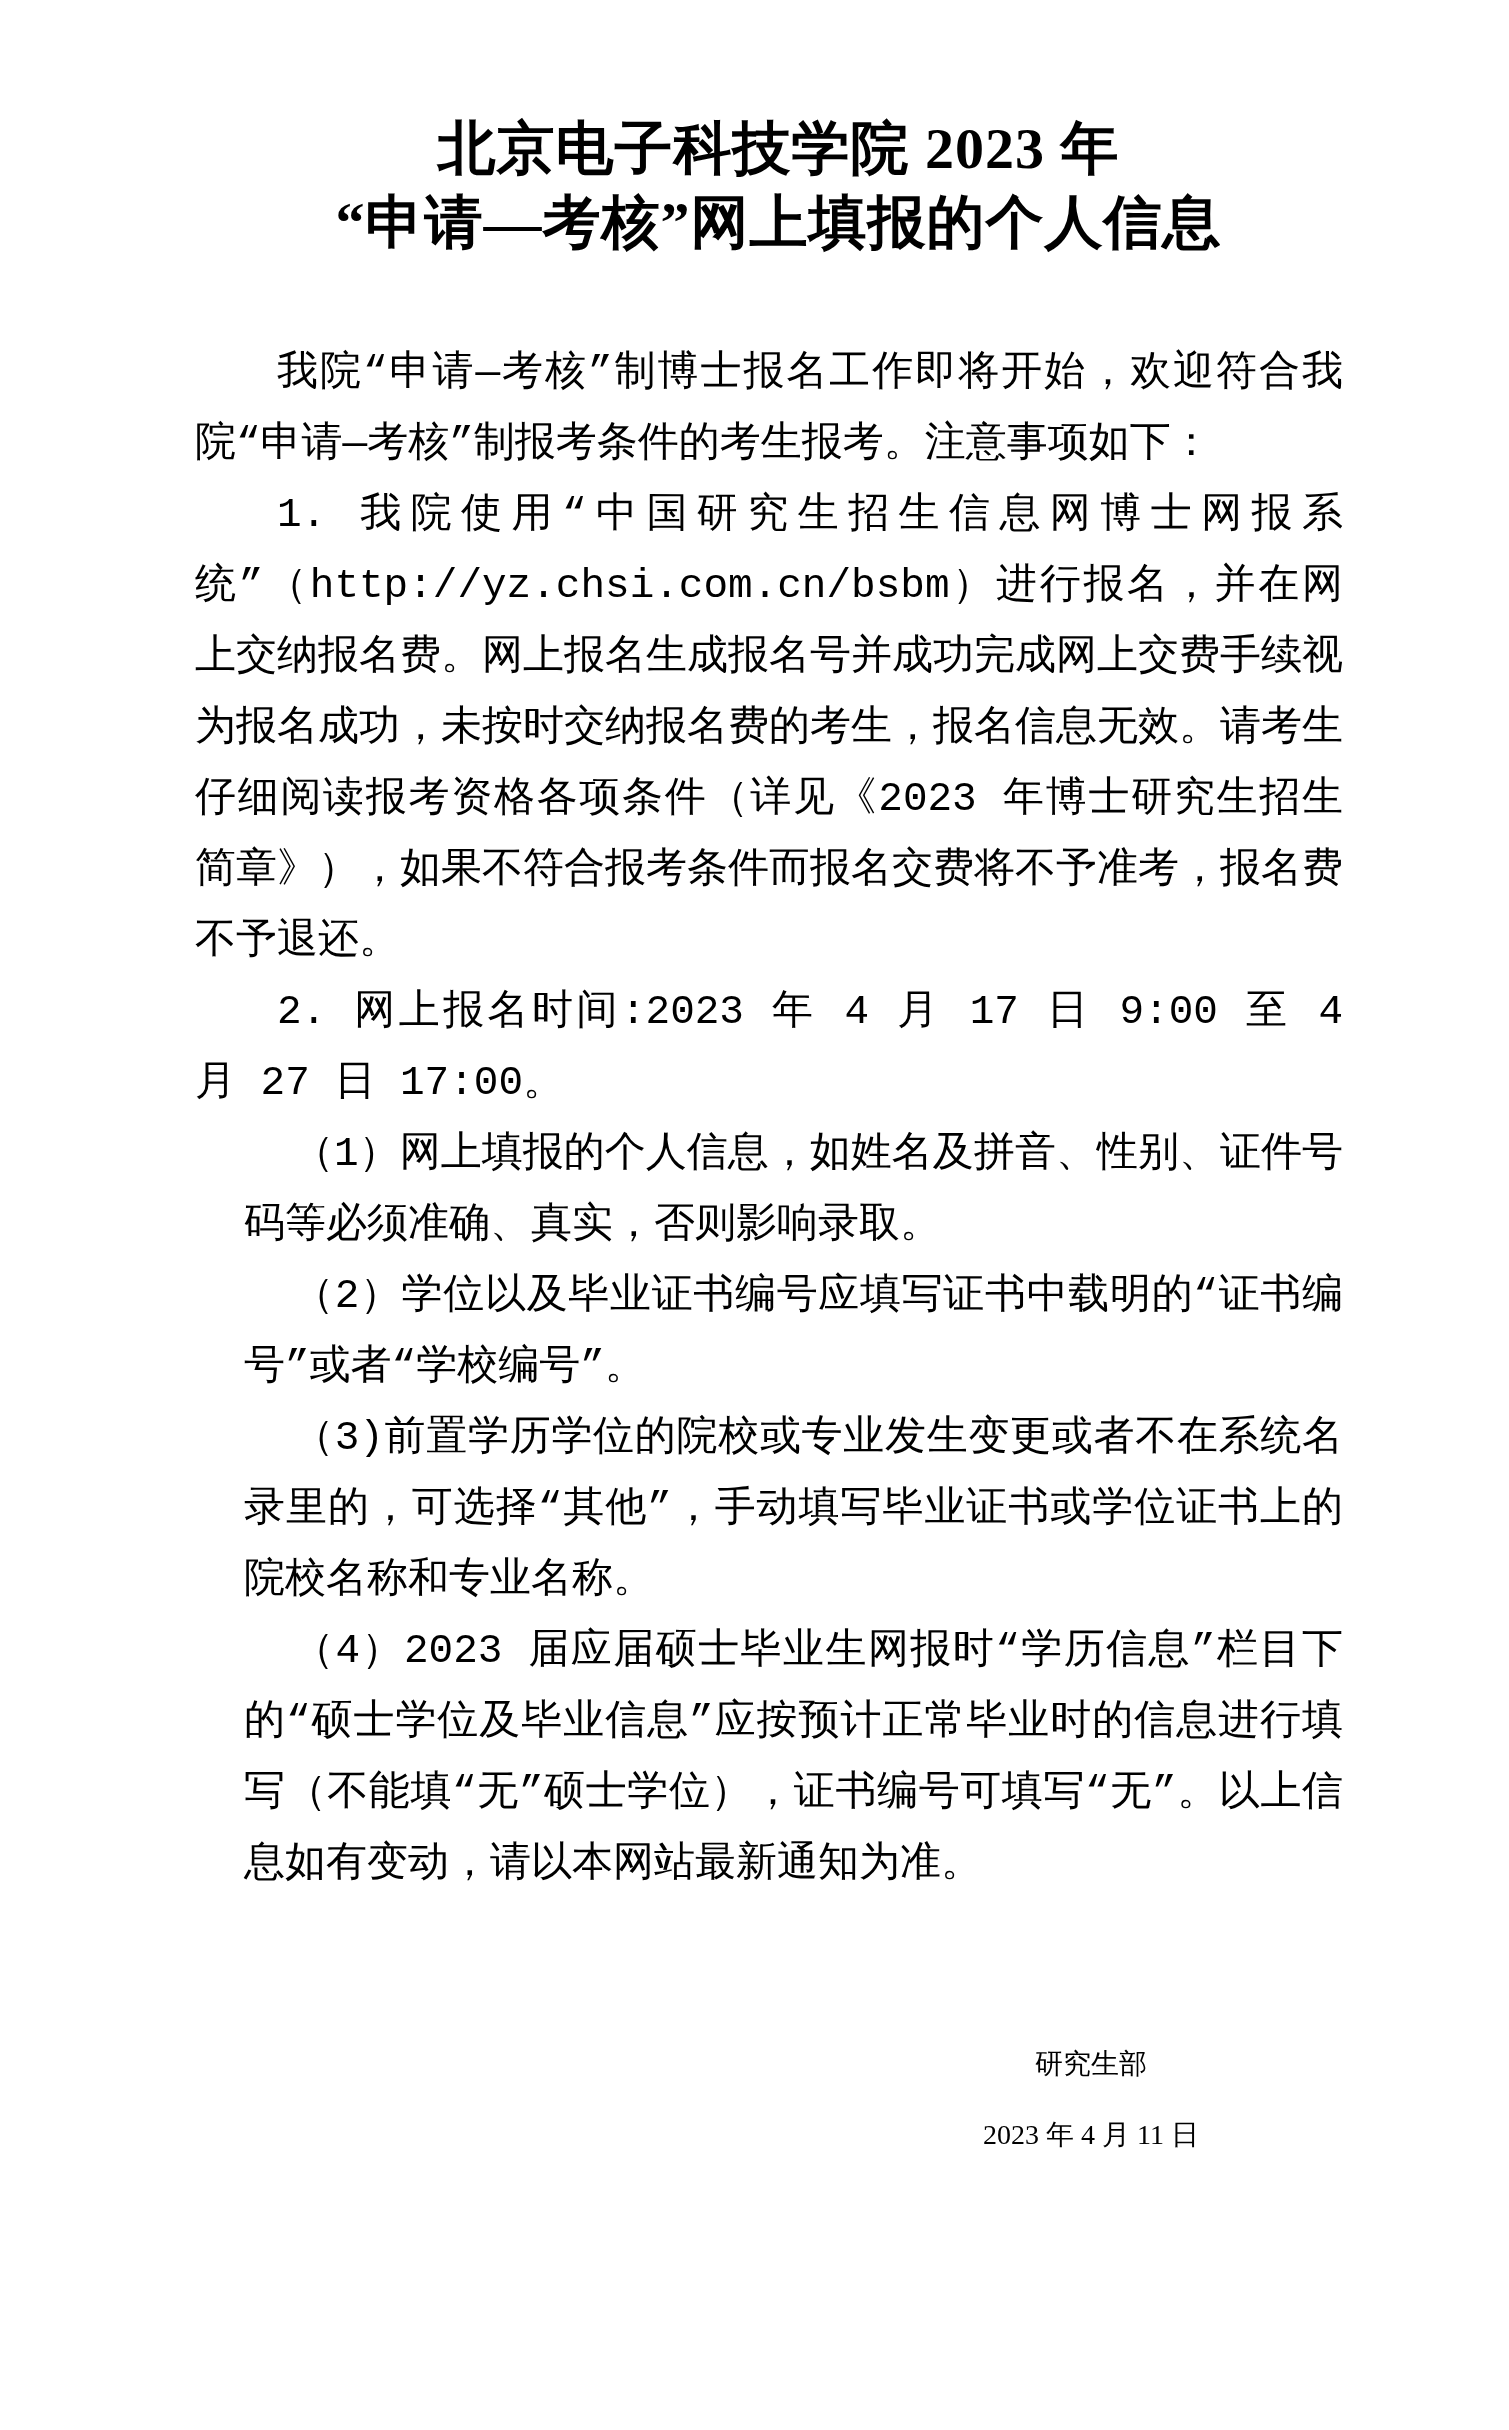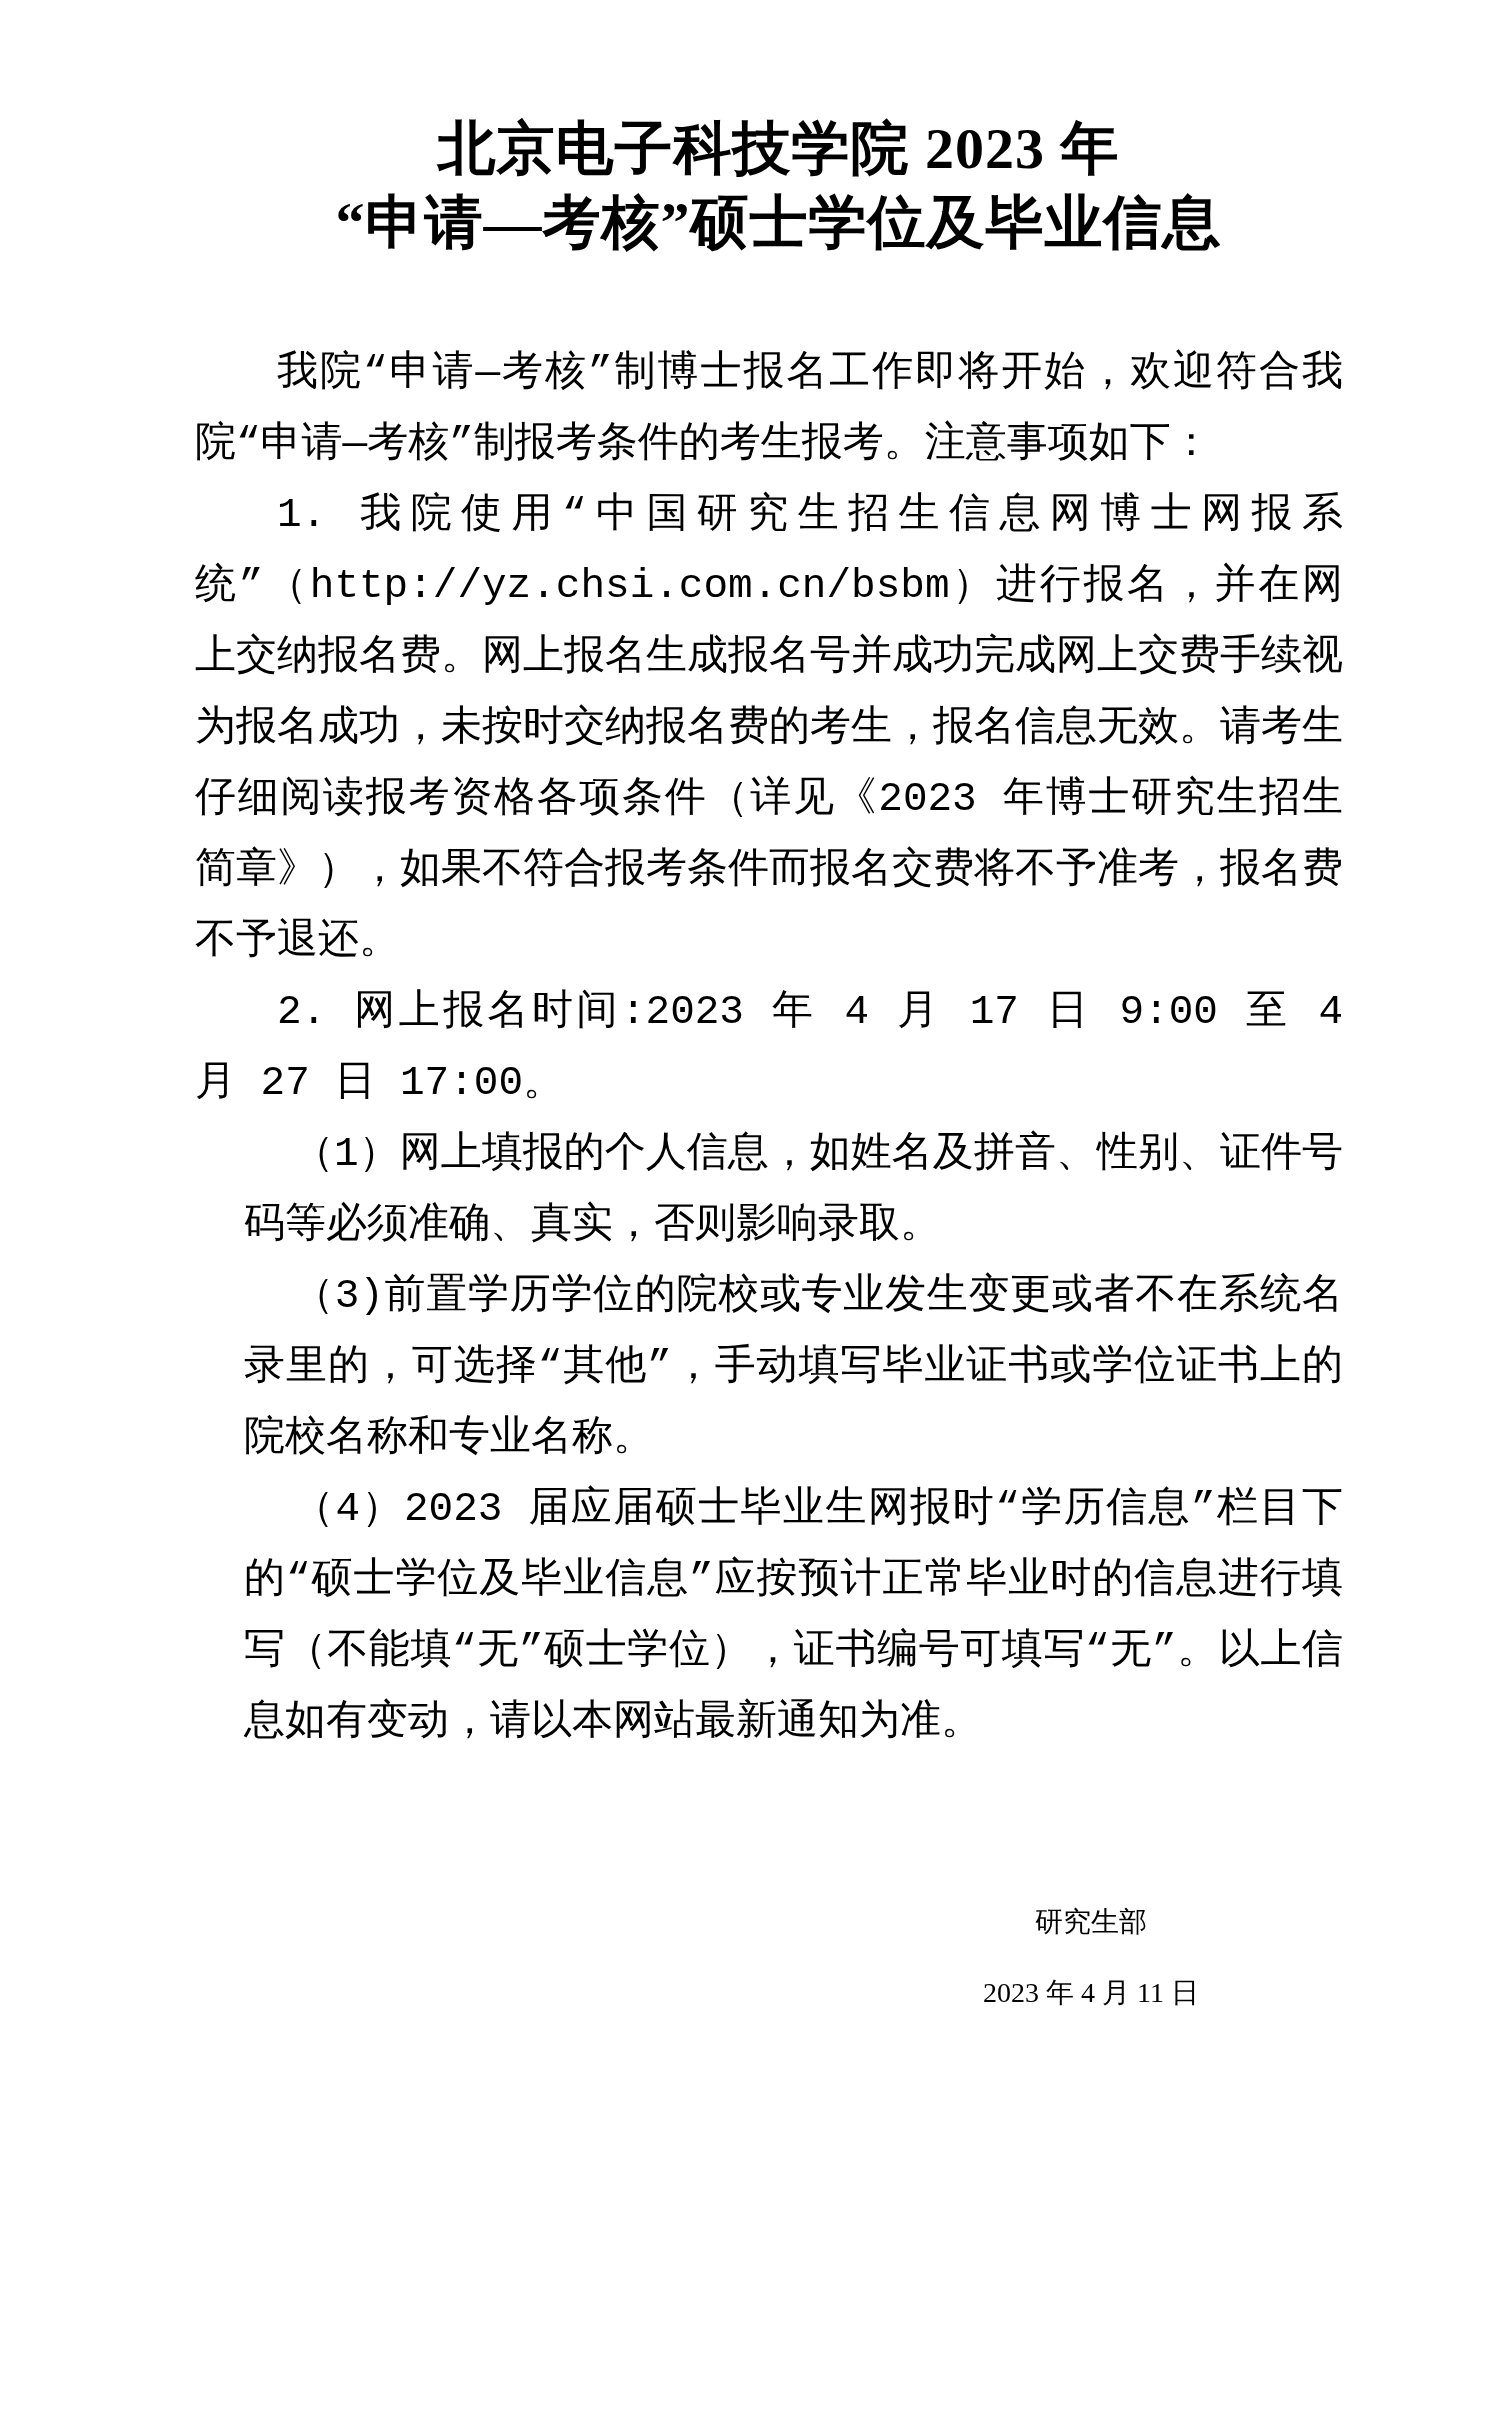--- a/index.html
+++ b/index.html
@@ -55,34 +55,35 @@
     white-space: nowrap;
   }
 </style>
 </head>
 <body>
 
 <div class="page">
 
   <div class="title-block">
     <div class="title-line">北京电子科技学院 2023 年</div>
-    <div class="title-line">“申请—考核”硕士学位及毕业信息</div>
+    <div class="title-line">“申请—考核”网上填报的个人信息</div>
   </div>
 
   <div class="body-block">
     <p class="para">我院“申请—考核”制博士报名工作即将开始，欢迎符合我院“申请—考核”制报考条件的考生报考。注意事项如下：</p>
 
     <p class="para">1. 我院使用“中国研究生招生信息网博士网报系统”（http://yz.chsi.com.cn/bsbm）进行报名，并在网上交纳报名费。网上报名生成报名号并成功完成网上交费手续视为报名成功，未按时交纳报名费的考生，报名信息无效。请考生仔细阅读报考资格各项条件（详见《2023 年博士研究生招生简章》），如果不符合报考条件而报名交费将不予准考，报名费不予退还。</p>
 
     <p class="para">2. 网上报名时间:2023 年 4 月 17 日 9:00 至 4 月 27 日 17:00。</p>
 
 
 
     <p class="sub-para">（1）网上填报的个人信息，如姓名及拼音、性别、证件号码等必须准确、真实，否则影响录取。</p>
 
+    <p class="sub-para">（2）学位以及毕业证书编号应填写证书中载明的“证书编号”或者“学校编号”。</p>
 
     <p class="sub-para">（3)前置学历学位的院校或专业发生变更或者不在系统名录里的，可选择“其他”，手动填写毕业证书或学位证书上的院校名称和专业名称。</p>
 
     <p class="sub-para">（4）2023 届应届硕士毕业生网报时“学历信息”栏目下的“硕士学位及毕业信息”应按预计正常毕业时的信息进行填写（不能填“无”硕士学位），证书编号可填写“无”。以上信息如有变动，请以本网站最新通知为准。</p>
   </div>
 
   <div class="signature-block">
     <div class="sig-line">研究生部</div>
     <div class="sig-line">2023 年 4 月 11 日</div>
   </div>

